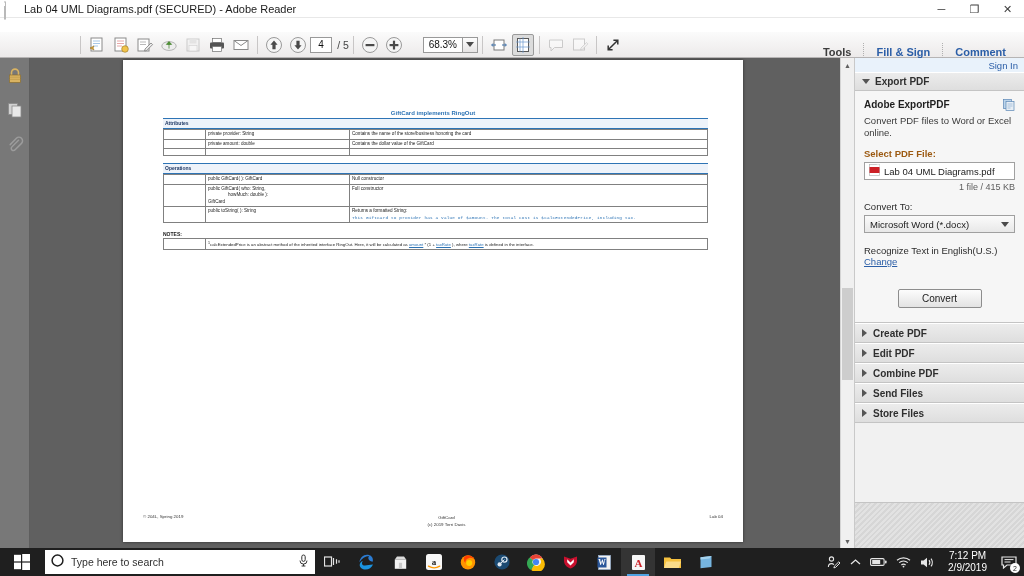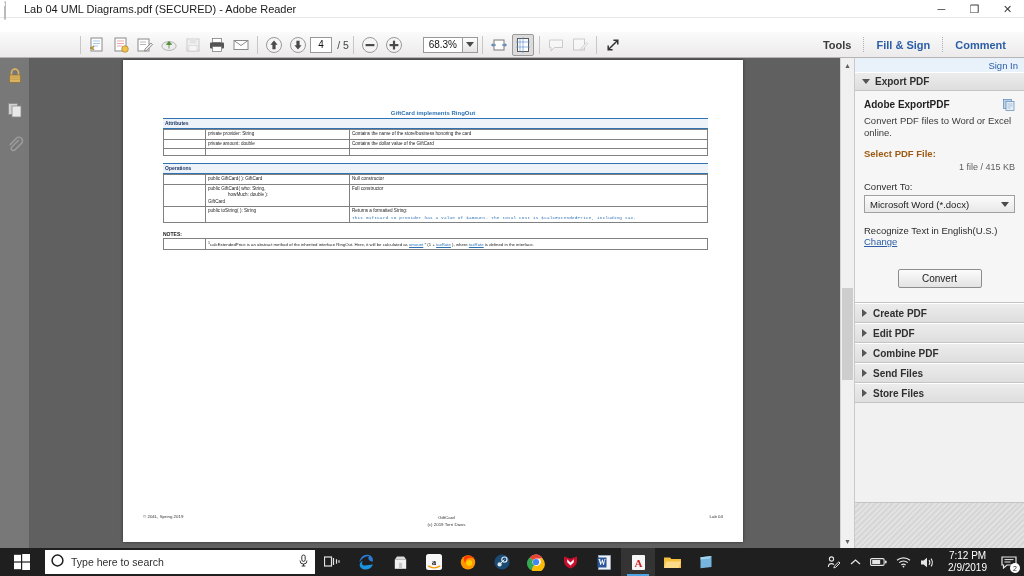--- a/index.html
+++ b/index.html
@@ -71,21 +71,21 @@
   .pagetot { font-size: 10.5px; color: #444; margin-left: 5px; }
   .zoombox {
     width: 40px; height: 16px; border: 1px solid #999; background: #fff;
     font-size: 10px; text-align: center; line-height: 14px; color: #111;
   }
   .zoomarrow {
     width: 15px; height: 16px; border: 1px solid #999; border-left: none;
     background: linear-gradient(#fdfdfd, #e6e4e4);
     display: flex; align-items: center; justify-content: center;
   }
-  .tright { margin-left: auto; display: flex; align-items: center; height: 26px; padding-right: 6px; }
+  .tright { margin-left: auto; display: flex; align-items: flex-end; height: 26px; padding-right: 6px; }
   .tr-item { font-size: 11px; font-weight: bold; color: #2b5ea7; padding: 0 12px; white-space: nowrap; }
   .tr-item.dark { color: #3c3c3c; }
   .tr-sep { width: 0; border-left: 1px dotted #b0b0b0; height: 15px; }
 
   
   .leftrail {
     position: absolute; left: 0; top: 58px; width: 30px; height: 490px;
     background: #787878; border-right: 1px solid #5e5e5e;
     display: flex; flex-direction: column; align-items: center; padding-top: 8px; gap: 14px;
   }
@@ -501,20 +501,30 @@
           <svg width="12" height="12" viewBox="0 0 12 12">
             <rect x="0.5" y="0.5" width="8" height="9" fill="#bcd4ea" stroke="#5a87b5" stroke-width=".7"></rect>
             <rect x="3" y="2.5" width="8" height="9" fill="#e7eef5" stroke="#5a87b5" stroke-width=".7"></rect>
             <path d="M4.5 5h5M4.5 7h5M4.5 9h3" stroke="#7fa6cc" stroke-width=".6"></path>
           </svg>
         </span>
       </div>
       <div class="ep-desc">Convert PDF files to Word or Excel online.</div>
 
       <div class="field-label">Select PDF File:</div>
+      <div class="filebox">
+        <span style="flex:none;">
+          <svg width="11" height="12" viewBox="0 0 11 12">
+            <rect x="0.5" y="0.5" width="10" height="11" fill="#fff" stroke="#b5b5b5" stroke-width=".7"></rect>
+            <rect x="0.5" y="3" width="10" height="6" fill="#cc2027"></rect>
+            <path d="M7.5 0.5h3v3z" fill="#ffffff"></path>
+          </svg>
+        </span>
+        <span class="filebox-txt">Lab 04 UML Diagrams.pdf</span>
+      </div>
       <div class="filemeta">1 file / 415 KB</div>
 
       <div class="plain-label">Convert To:</div>
       <div class="select">
         <span>Microsoft Word (*.docx)</span>
         <span class="caret"></span>
       </div>
 
       <div class="ocr">Recognize Text in English(U.S.)</div>
       <div class="change">Change</div>

